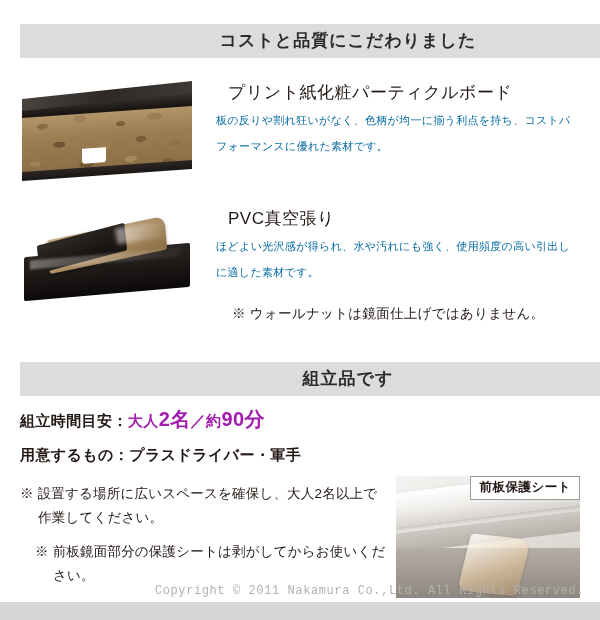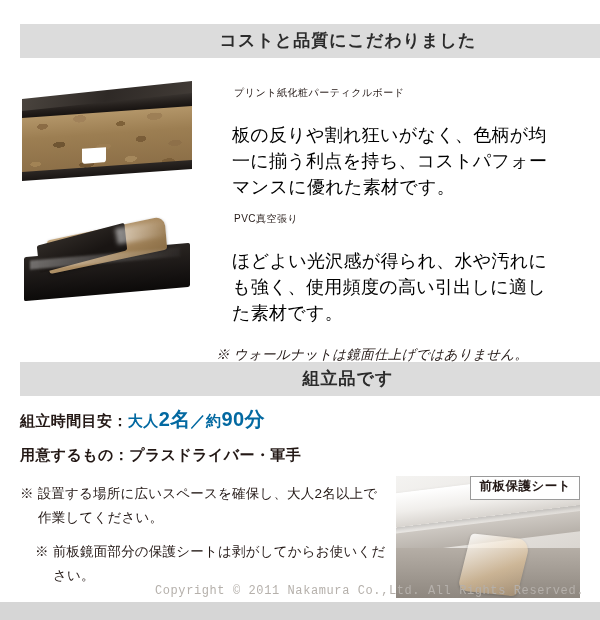--- a/index.html
+++ b/index.html
@@ -63,40 +63,39 @@
     background: #ffffff;
   }
 
   .mat-text {
     position: absolute;
     left: 196px;
     top: 0;
     width: 364px;
   }
   .mat-title {
-    font-size: 10px;
+    font-size: 17px;
     line-height: 26px;
     color: #231815;
-    margin: 0 0 1px 18px;
+    margin: 0 0 1px 12px;
     letter-spacing: 0.5px;
   }
   .mat-desc {
-    font-size: 18px;
+    font-size: 11px;
     line-height: 26px;
-    color: #000000;
-    margin: 16px;
+    color: #0369a1;
+    margin: 0;
     letter-spacing: 0.3px;
   }
   .mat-note {
     font-size: 13.5px;
     line-height: 26px;
     color: #231815;
-    margin: 0;
+    margin: 16px;
     letter-spacing: 0.3px;
-    font-style: italic;
   }
 
   
   .pb-wrap { position: absolute; inset: 0; }
   .pb-core {
     position: absolute;
     left: 2px; top: 28px;
     width: 170px; height: 64px;
     background:
       radial-gradient(ellipse 9px 5px at 12% 22%, #8b6c45 0 60%, transparent 61%),
@@ -194,21 +193,21 @@
     left: 20px;
     font-size: 15px;
     font-weight: bold;
     letter-spacing: 0.4px;
     color: #231815;
     white-space: nowrap;
   }
   #asm-time { top: 406px; }
   #asm-tools { top: 446px; }
   .hl {
-    color: #0369a1;
+    color: #a21caf;
     font-weight: bold;
   }
   .hl .big {
     font-size: 20px;
     font-weight: bold;
   }
 
   .asm-note {
     position: absolute;
     left: 20px;
@@ -224,21 +223,20 @@
 
   
   .sheet-photo {
     position: absolute;
     left: 396px;
     top: 476px;
     width: 184px;
     height: 122px;
     overflow: hidden;
     background: #a16207;
-    font-family: Liberation Mono, monospace;
   }
   .sheet-bg {
     position: absolute; inset: 0;
     background: linear-gradient(160deg, #f4f3f1 0%, #e6e3df 45%, #cfcac4 100%);
   }
   .sheet-panel {
     position: absolute;
     left: -14px; top: 6px;
     width: 215px; height: 34px;
     background: linear-gradient(180deg, #ffffff 0%, #f0eeeb 55%, #d8d4cf 100%);

